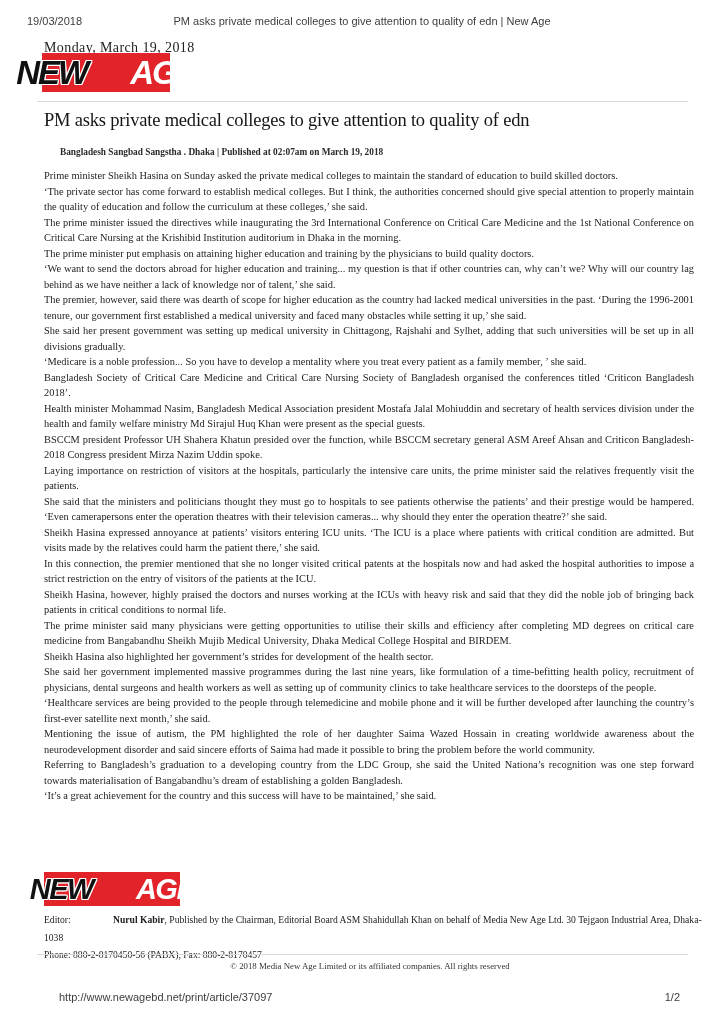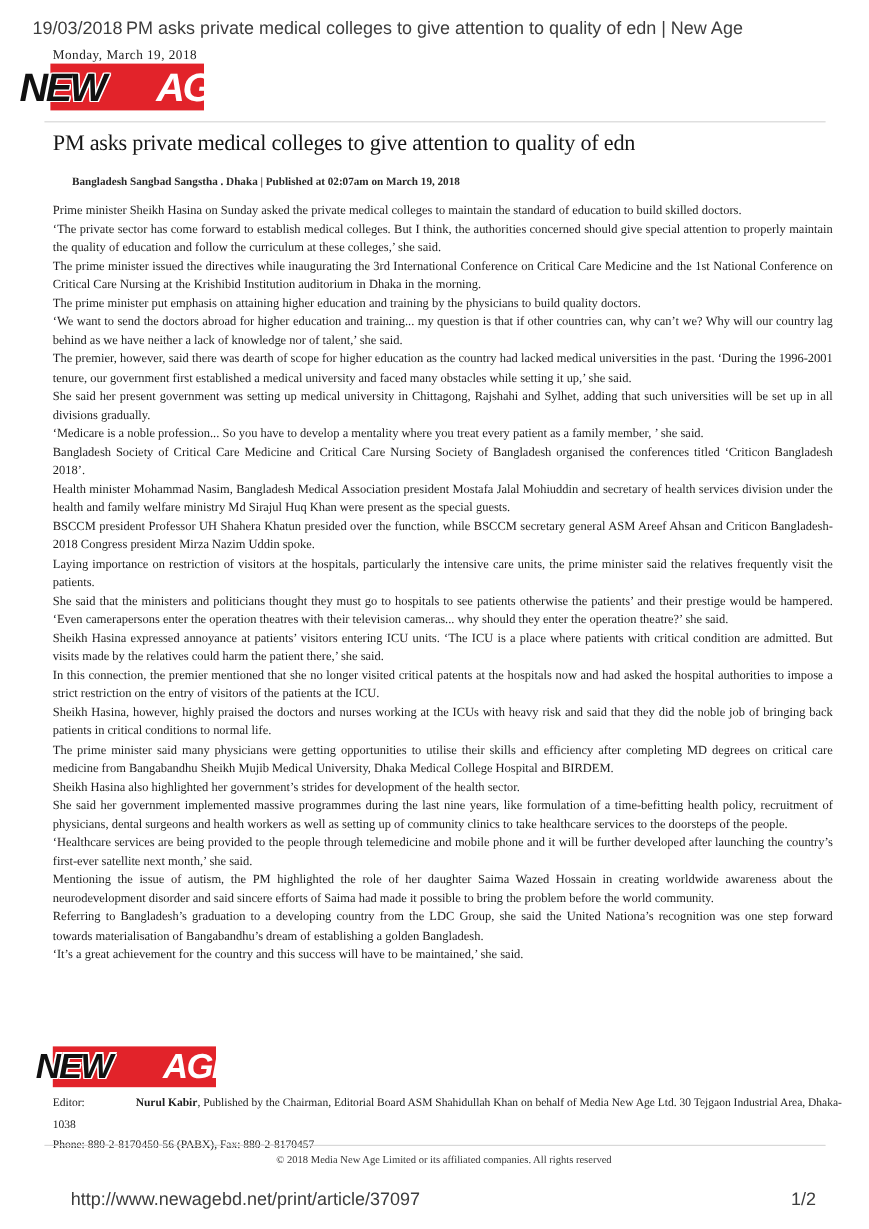--- a/index.html
+++ b/index.html
@@ -3,26 +3,26 @@
 <meta charset="utf-8">
 <style>
   html,body { margin:0; padding:0; background:#ffffff; }
   .page {
     position:relative; width:724px; height:1024px; background:#ffffff;
     overflow:hidden; font-family:"Liberation Serif","DejaVu Serif",serif; color:#1d1d1d;
   }
   .abs { position:absolute; }
   .print-meta {
     font-family:"Liberation Sans","DejaVu Sans",sans-serif;
-    font-size:15px; color:#3d3d3d; white-space:nowrap;
+    font-size:11px; color:#3d3d3d; white-space:nowrap;
   }
   .print-date  { left:27px; top:15px; }
   .print-title { left:0; right:0; top:15px; text-align:center; }
   .mast-date {
-    left:44px; top:40px; font-size:11px; color:#222; letter-spacing:0.4px;text-align:center;
+    left:44px; top:40px; font-size:14px; color:#222; letter-spacing:0.4px;text-align:center;
   }
   .logo {
     display:flex; align-items:center; justify-content:center;
     background:#e2232a;
     font-family:"Liberation Sans","DejaVu Sans",sans-serif;
     font-weight:bold; font-style:italic; white-space:nowrap;
     line-height:1;
     gap:43px;
   }
   .logo-top    { left:42px; top:53px;  width:128px; height:39px; font-size:33px; letter-spacing:-2px; }

